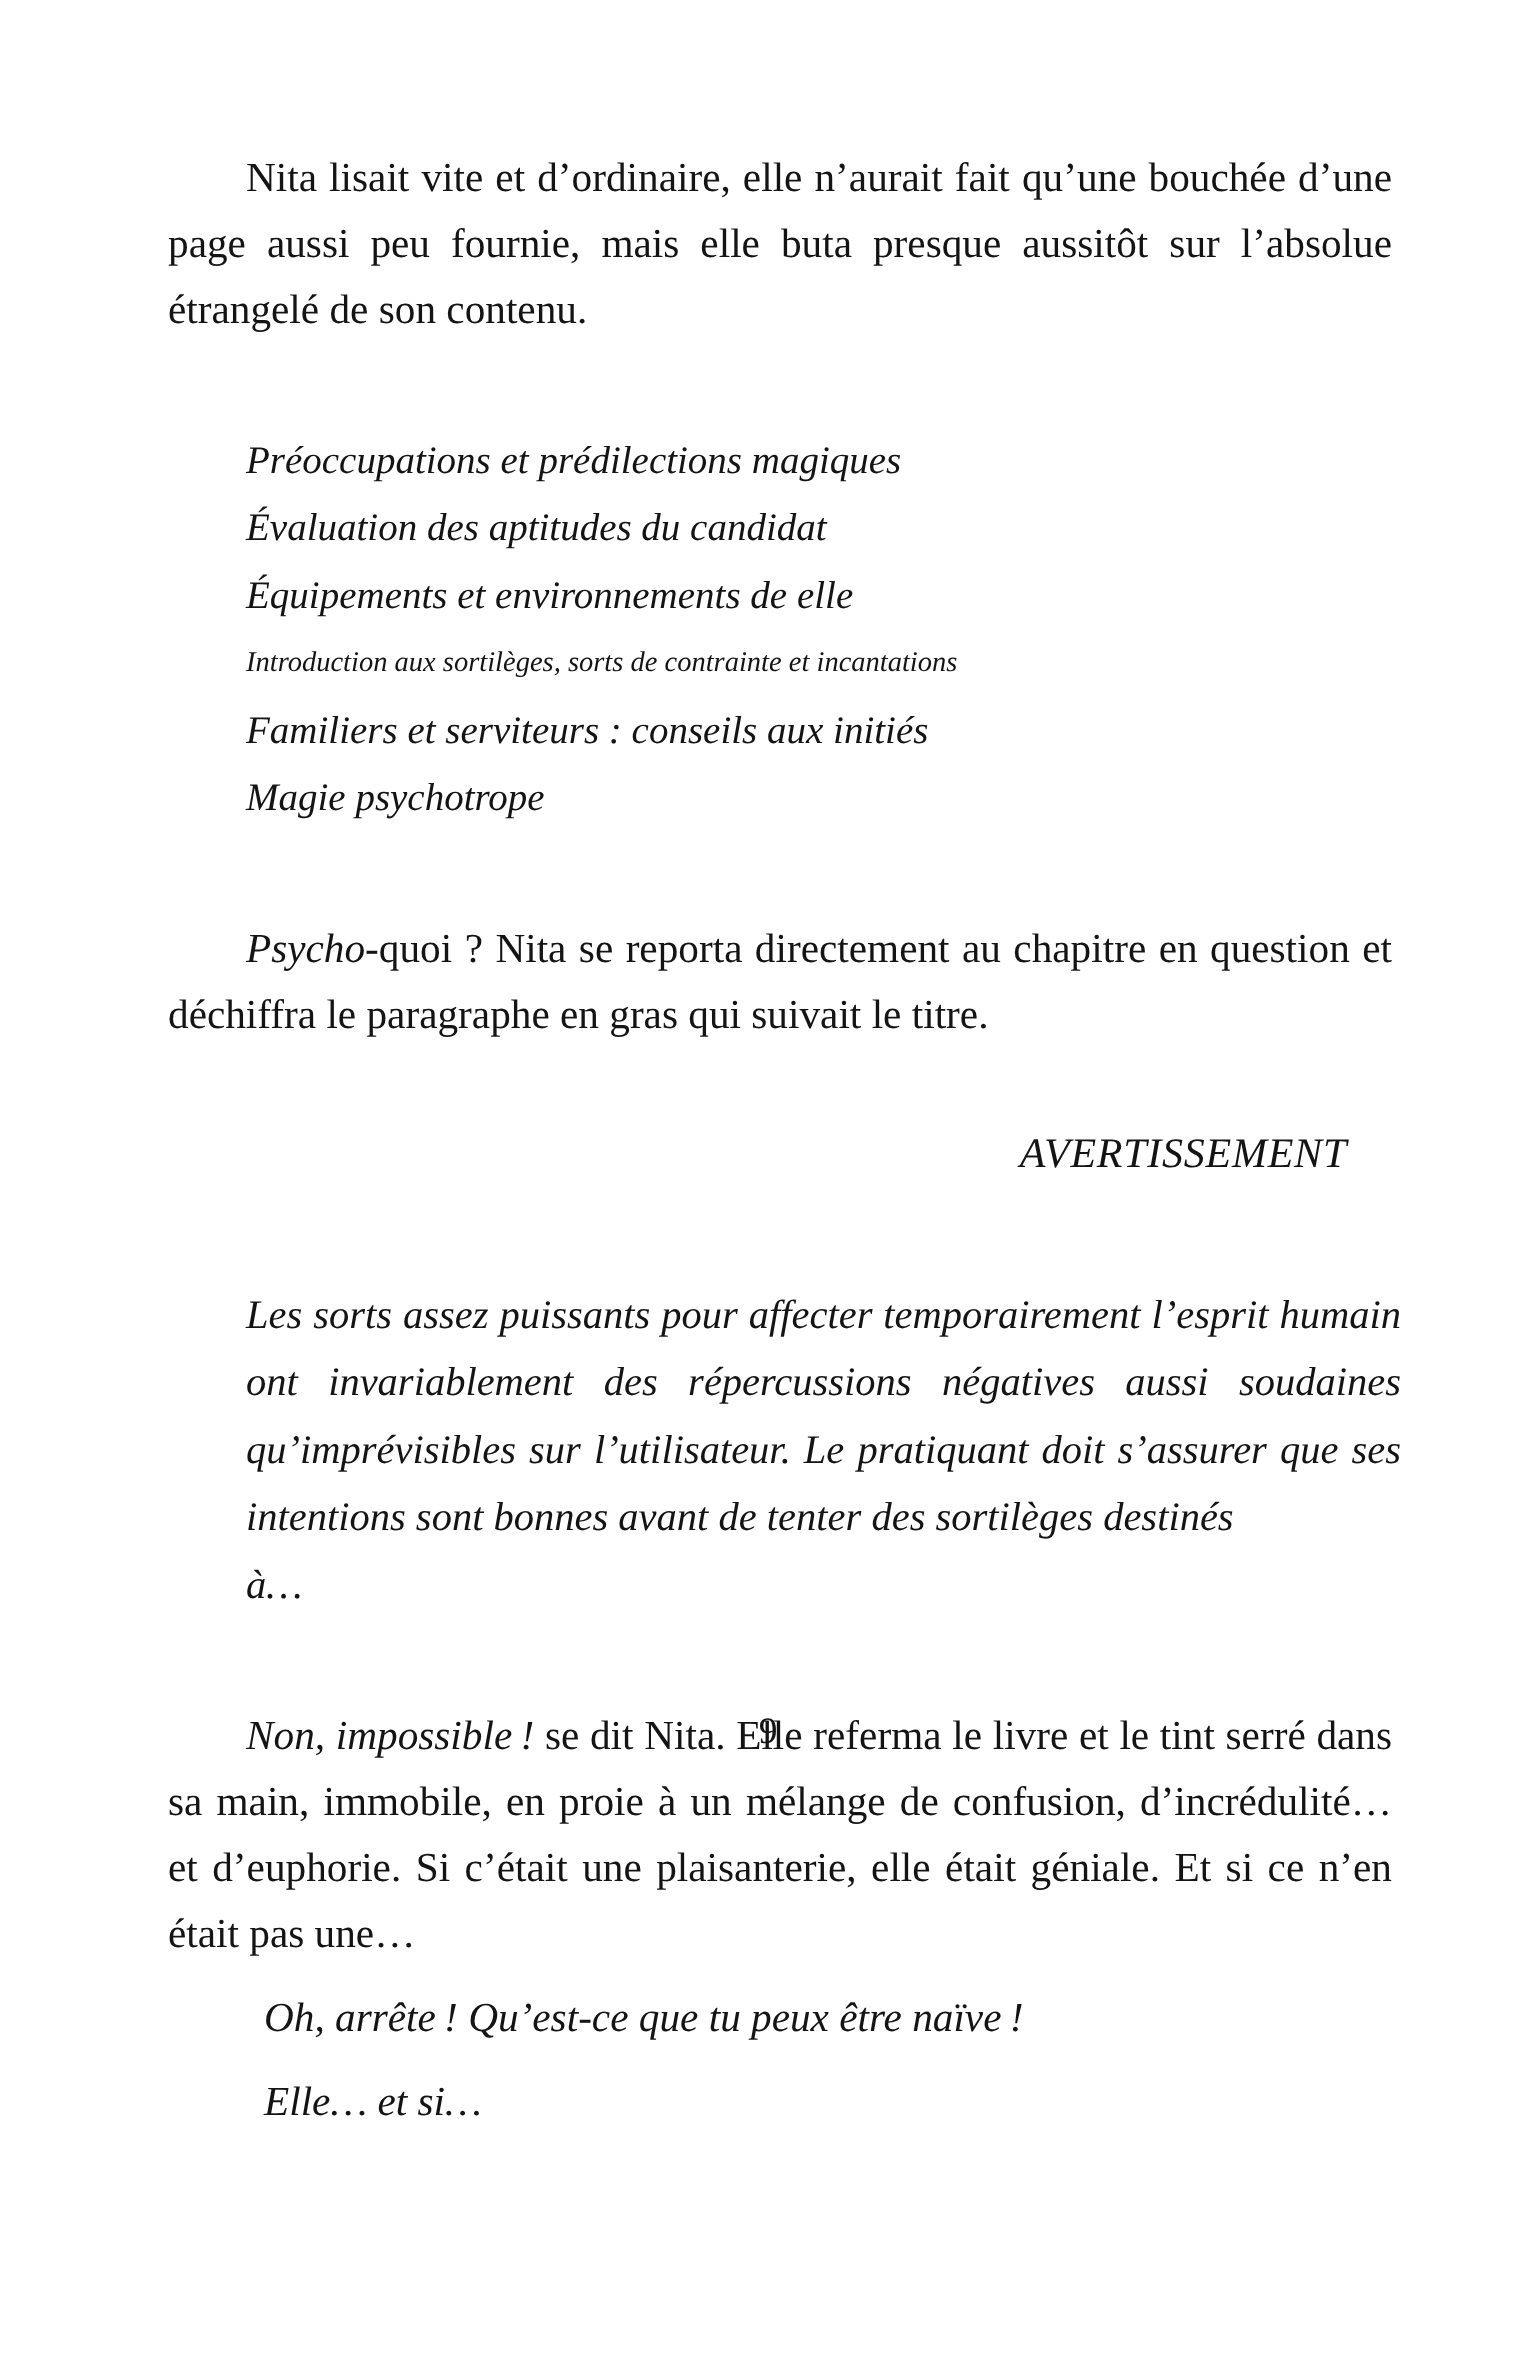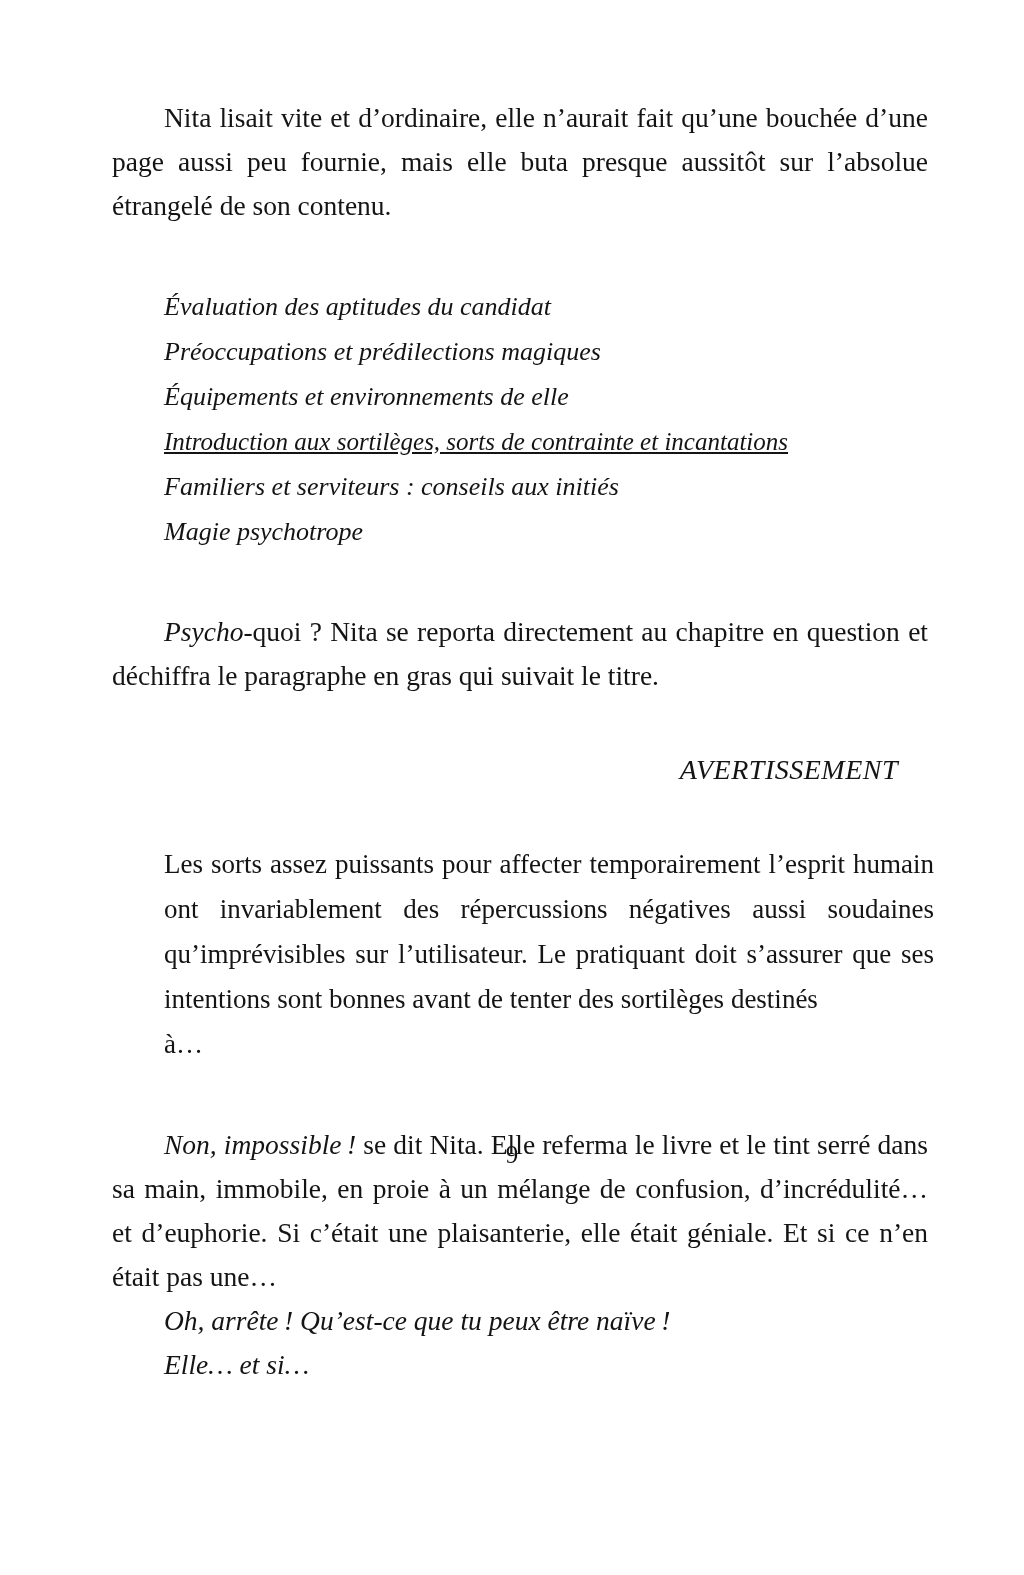--- a/index.html
+++ b/index.html
@@ -38,45 +38,46 @@
 
   .toc {
     margin: 0;
     padding: 0 0 0 52px;
     list-style: none;
     font-style: italic;
     font-size: 26px;
     line-height: 45px;
   }
   .toc li { white-space: nowrap; }
-  .toc li.tight { font-size: 25px; text-decoration: underline; }
+  .toc li.tight { font-size: 19px; }
 
   .warning-heading {
     text-align: right;
     font-style: italic;
     font-size: 28px;
     letter-spacing: 0.5px;
     margin: 0;
     padding-right: 30px;
   }
 
   .quote {
-    margin: 0 0 0 52px;
+    margin: 12px 0 0 52px;
     width: 770px;
+    font-style: italic;
     font-size: 27px;
     line-height: 45px;
     text-align: justify;
     text-justify: inter-word;
   }
   .quote .last-line { display: block; }
 
   .italic { font-style: italic; margin-top: 40px; }
 
   .short-line {
-    margin: 0;
+    margin: 12px;
     text-indent: 52px;
     font-style: italic;
   }
 
   .folio {
     position: absolute;
     left: 0;
     right: 0;
     bottom: 62px;
     text-align: center;
@@ -86,22 +87,22 @@
 </head>
 <body>
 
 <div class="page">
 
   <p class="body-text para">Nita lisait vite et d’ordinaire, elle n’aurait fait qu’une bouchée d’une page aussi peu fournie, mais elle buta presque aussitôt sur l’absolue étrangelé de son contenu.</p>
 
   <div class="gap-lg"></div>
 
   <ul class="toc">
+    <li>Préoccupations et prédilections magiques</li>
     <li>Évaluation des aptitudes du candidat</li>
-    <li>Préoccupations et prédilections magiques</li>
     <li>Équipements et environnements de elle</li>
     <li class="tight">Introduction aux sortilèges, sorts de contrainte et incantations</li>
     <li>Familiers et serviteurs : conseils aux initiés</li>
     <li>Magie psychotrope</li>
   </ul>
 
   <div class="gap-lg"></div>
 
   <p class="body-text para"><span class="italic">Psycho-</span><span>quoi ? Nita se reporta directement au chapitre en question et déchiffra le paragraphe en gras qui suivait le titre.</span></p>
 

